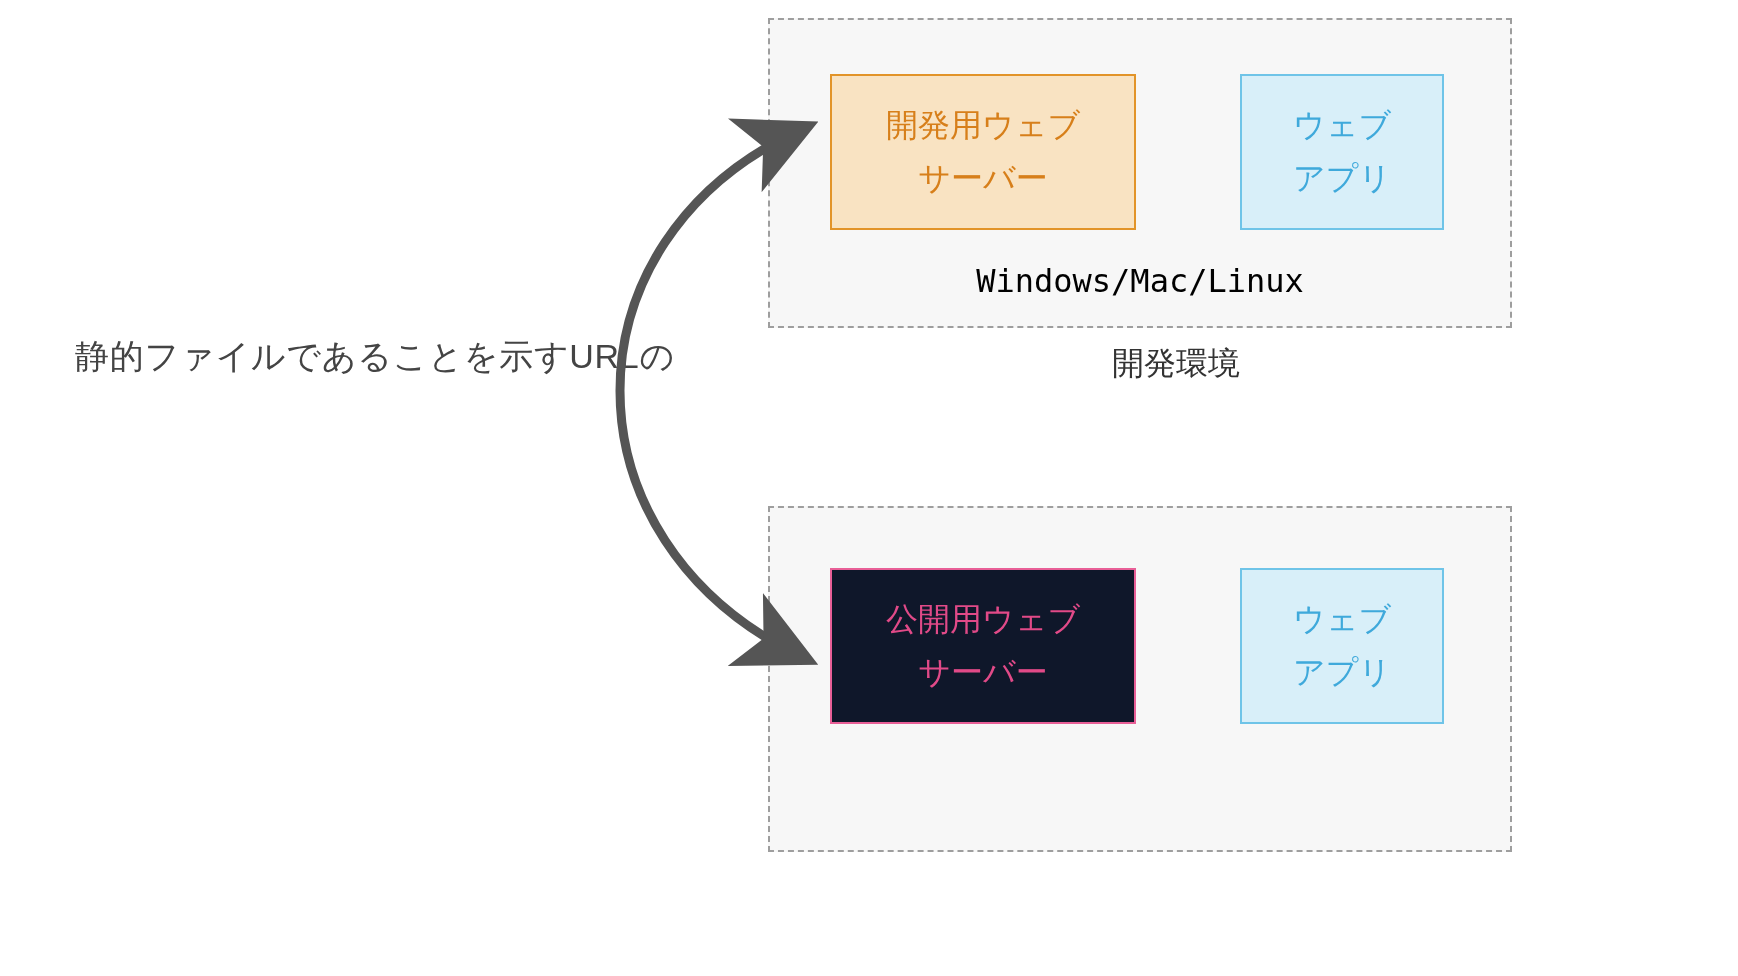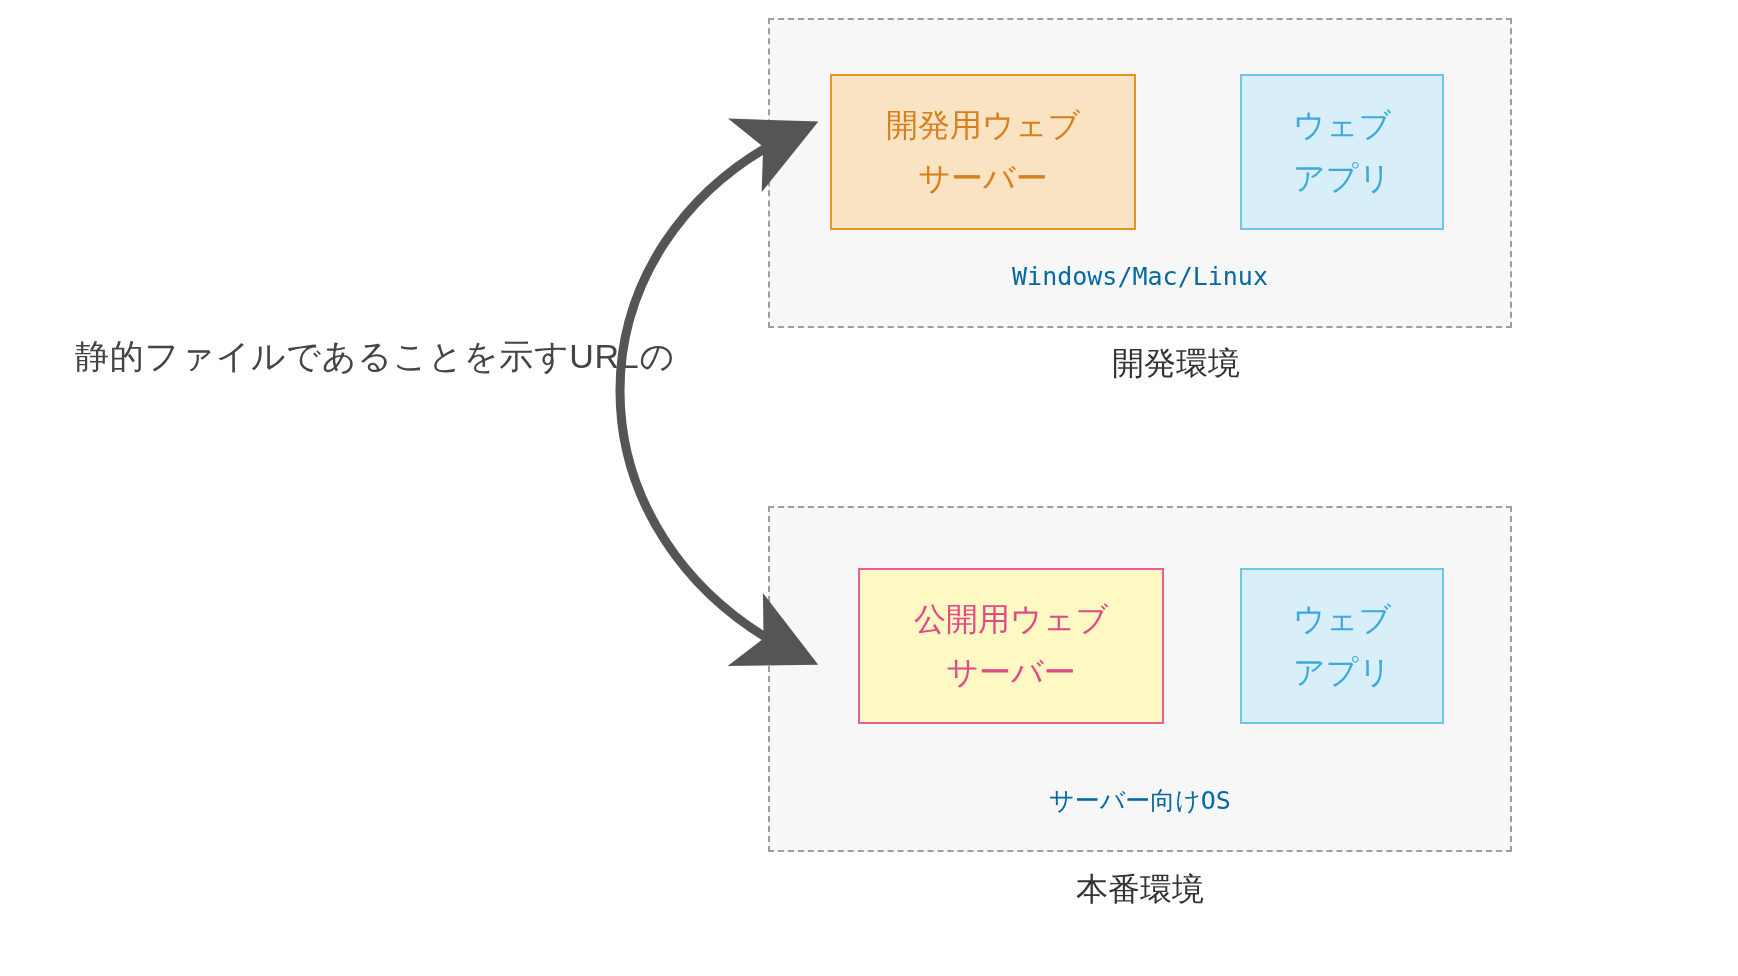--- a/index.html
+++ b/index.html
@@ -82,38 +82,37 @@
     border: 2px solid #6fc4e8;
     background: #d8eff9;
     color: #3fa9db;
   }
   .node-prod-server {
     left: 830px;
     top: 568px;
     width: 306px;
     height: 156px;
     border: 2px solid #e85f97;
-    background: #fef9c3;
+    background: #0f172a;
     color: #e14a88;
-    margin-left: 28px;
   }
   .node-prod-app {
     left: 1240px;
     top: 568px;
     width: 204px;
     height: 156px;
     border: 2px solid #6fc4e8;
     background: #d8eff9;
     color: #3fa9db;
   }
   
   .os-label {
     position: absolute;
-    font-size: 25px;
-    color: #0369a1;
+    font-size: 32px;
+    color: #000000;
     text-align: center;
   }
   .os-dev {
     left: 768px;
     top: 262px;
     width: 744px;
   }
   .os-prod {
     left: 768px;
     top: 784px;
@@ -168,22 +167,20 @@
 
   <div class="env-box env-prod"></div>
   <div class="node node-prod-server">
     <span>公開用ウェブ</span>
     <span>サーバー</span>
   </div>
   <div class="node node-prod-app">
     <span>ウェブ</span>
     <span>アプリ</span>
   </div>
-  <div class="os-label os-prod mono">サーバー向けOS</div>
-  <div class="env-label env-label-prod">本番環境</div>
 
   <svg class="arrow-svg" viewBox="0 0 1738 976">
     <defs>
       <marker id="ah1" viewBox="0 0 12 12" refX="9" refY="6" markerWidth="9" markerHeight="9" orient="auto-start-reverse">
         <path d="M 0 0 L 12 6 L 0 12 L 3 6 z" fill="#555555"></path>
       </marker>
       <marker id="ah2" viewBox="0 0 12 12" refX="9" refY="6" markerWidth="9" markerHeight="9" orient="auto-start-reverse">
         <path d="M 0 0 L 12 6 L 0 12 L 3 6 z" fill="#555555"></path>
       </marker>
     </defs>

